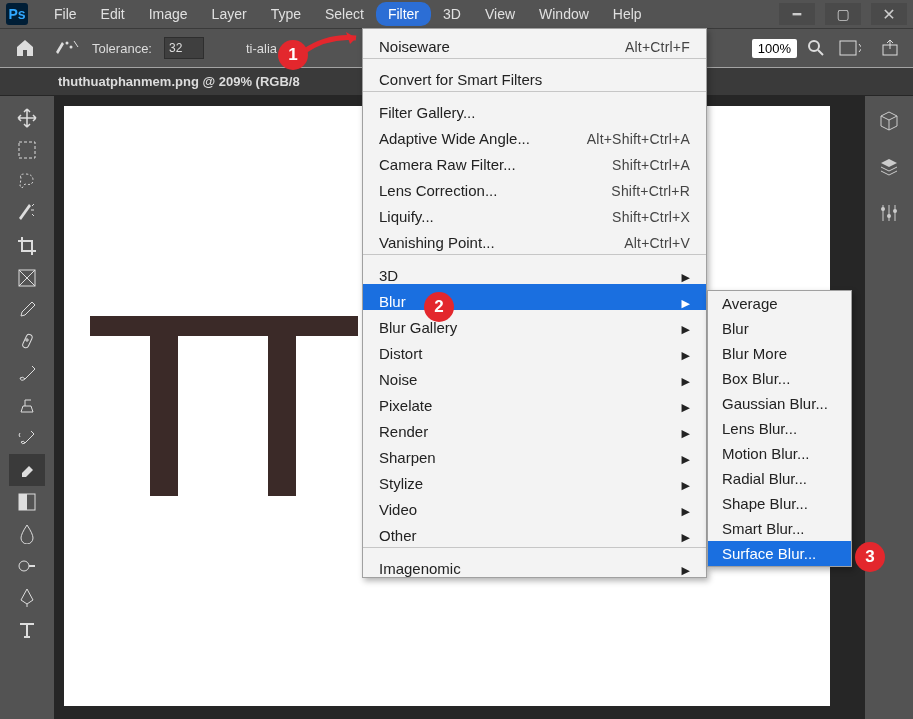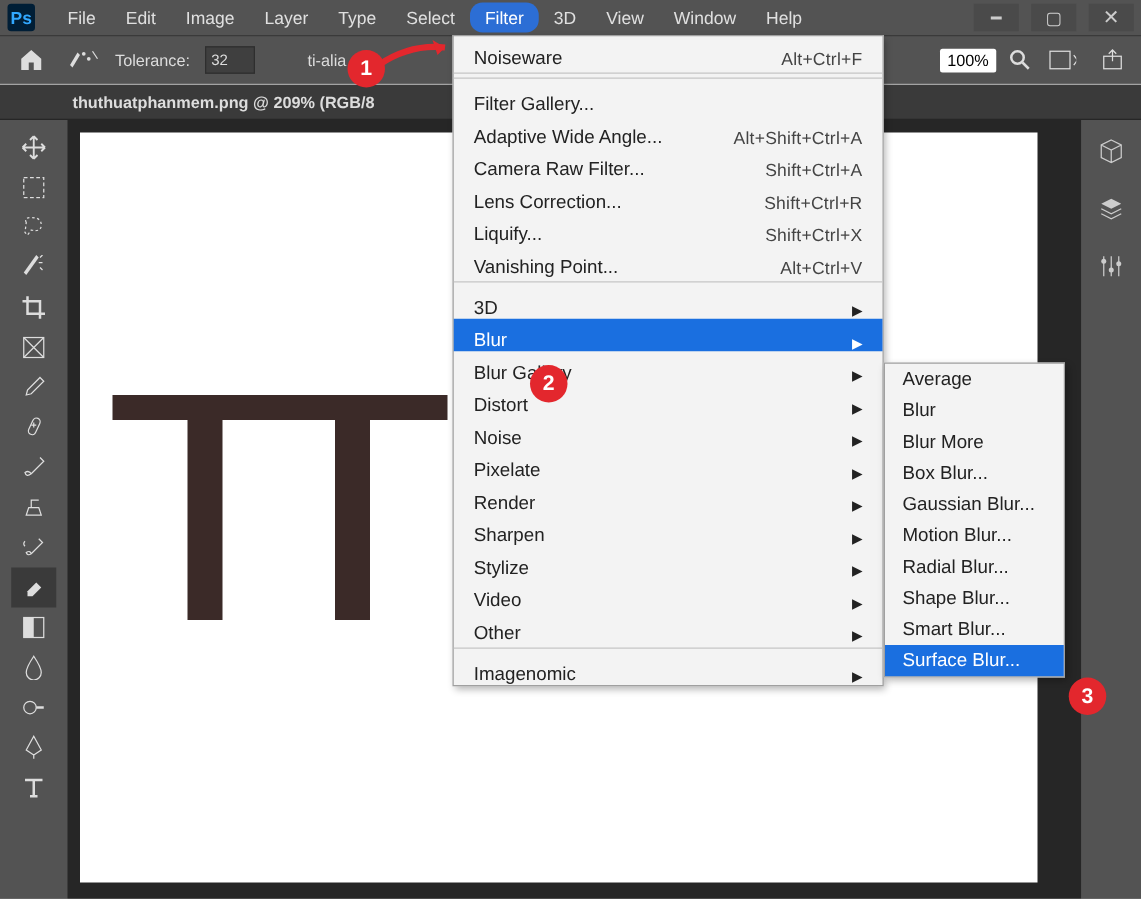--- a/index.html
+++ b/index.html
@@ -258,20 +258,23 @@
       </div>
   </div>
 </div>
 
 <div class="menu-drop" id="filter-drop">
     <div class="menu-row">
       <span>Noiseware</span>
       <span class="shortcut">Alt+Ctrl+F</span>
     </div>
     <div class="menu-sep"></div>
+    <div class="menu-row">
+      <span>Convert for Smart Filters</span>
+    </div>
     <div class="menu-sep"></div>
     <div class="menu-row">
       <span>Filter Gallery...</span>
     </div>
     <div class="menu-row">
       <span>Adaptive Wide Angle...</span>
       <span class="shortcut">Alt+Shift+Ctrl+A</span>
     </div>
     <div class="menu-row">
       <span>Camera Raw Filter...</span>
@@ -340,20 +343,21 @@
       <span class="arrow">▶</span>
     </div>
   </div>
 
 <div class="submenu" id="blur-sub">
     <div class="sub-row">Average</div>
     <div class="sub-row">Blur</div>
     <div class="sub-row">Blur More</div>
     <div class="sub-row">Box Blur...</div>
     <div class="sub-row">Gaussian Blur...</div>
+    <div class="sub-row">Lens Blur...</div>
     <div class="sub-row">Motion Blur...</div>
     <div class="sub-row">Radial Blur...</div>
     <div class="sub-row">Shape Blur...</div>
     <div class="sub-row">Smart Blur...</div>
     <div class="sub-row hl">Surface Blur...</div>
   </div>
 
 <svg class="arrow-red" style="left:298px; top:30px;" width="70" height="30">
     <path d="M5 22 Q30 5 58 8" stroke="#e3272d" stroke-width="5" fill="none"></path>
     <path d="M58 8 L48 2 L52 14 Z" fill="#e3272d"></path>

